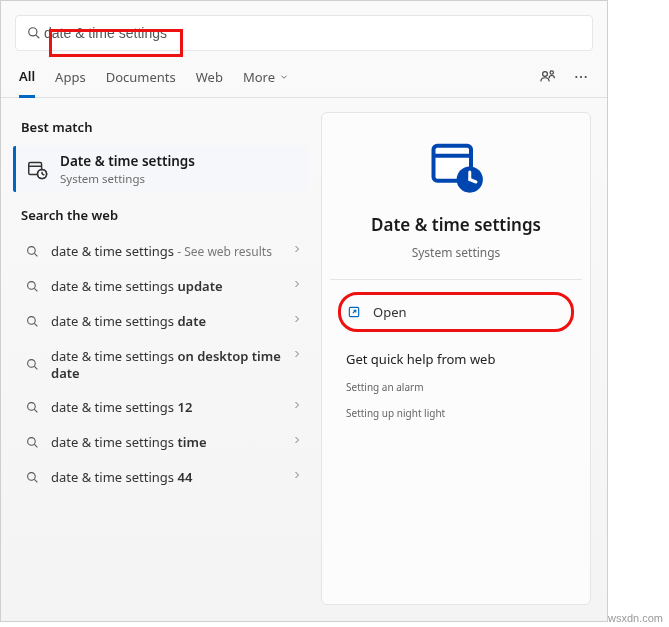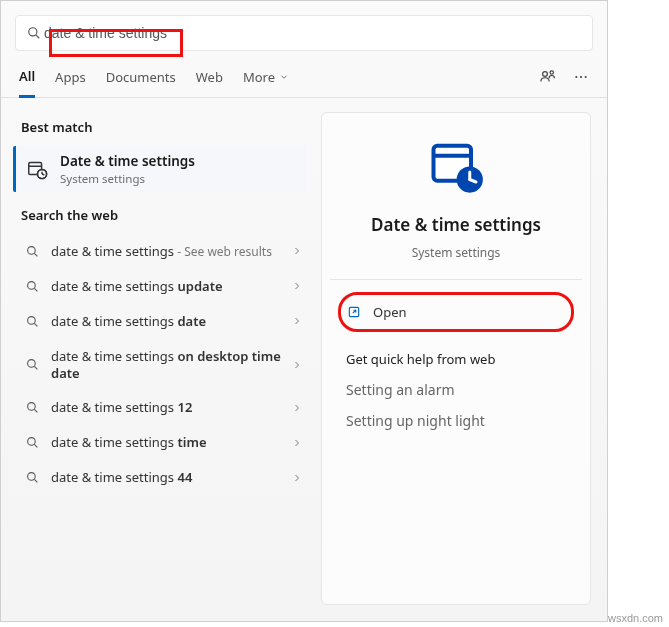--- a/index.html
+++ b/index.html
@@ -115,21 +115,20 @@
     border-radius: 2px;
     margin-bottom: 14px;
   }
   .best-row .icon { width: 22px; height:22px; display:flex; align-items:center; justify-content:center; color:#333;}
   .best-row .txt .t { font-weight: 600; font-size: 13.5px; }
   .best-row .txt .s { font-size: 11.5px; color: #6b6b6b; margin-top:1px;}
 
   
   .web-row {
     display: flex;
-    align-items: center;
     gap: 10px;
     padding: 9px 4px 9px 4px;
     cursor: pointer;
     color: #333;
   }
   .web-row .search-icon { width:18px; color:#555; display:flex; align-items:center; justify-content:center;}
   .web-row .label { flex: 1; font-size: 13px; line-height: 1.3; }
   .web-row .label .bold { font-weight: 600; margin-top: 15px; }
   .web-row .label .hint { color: #777; font-size: 12px;}
   .web-row .chev { color:#777; }
@@ -164,21 +163,21 @@
     margin: 2px 2px 6px 2px;
   }
   .web-help-header {
     font-size: 13px;
     font-weight: 400;
     padding: 12px 6px 6px 10px;
     color: #222;
   }
   .help-link {
     padding: 6px 6px 6px 10px;
-    font-size: 14px;
+    font-size: 10px;
     color: #666;
     cursor: pointer;
   }
 
   .watermark {
     position: absolute;
     bottom: 3px; right: 6px;
     font-size: 11px;
     color: #999;
     font-family: Arial, sans-serif;

